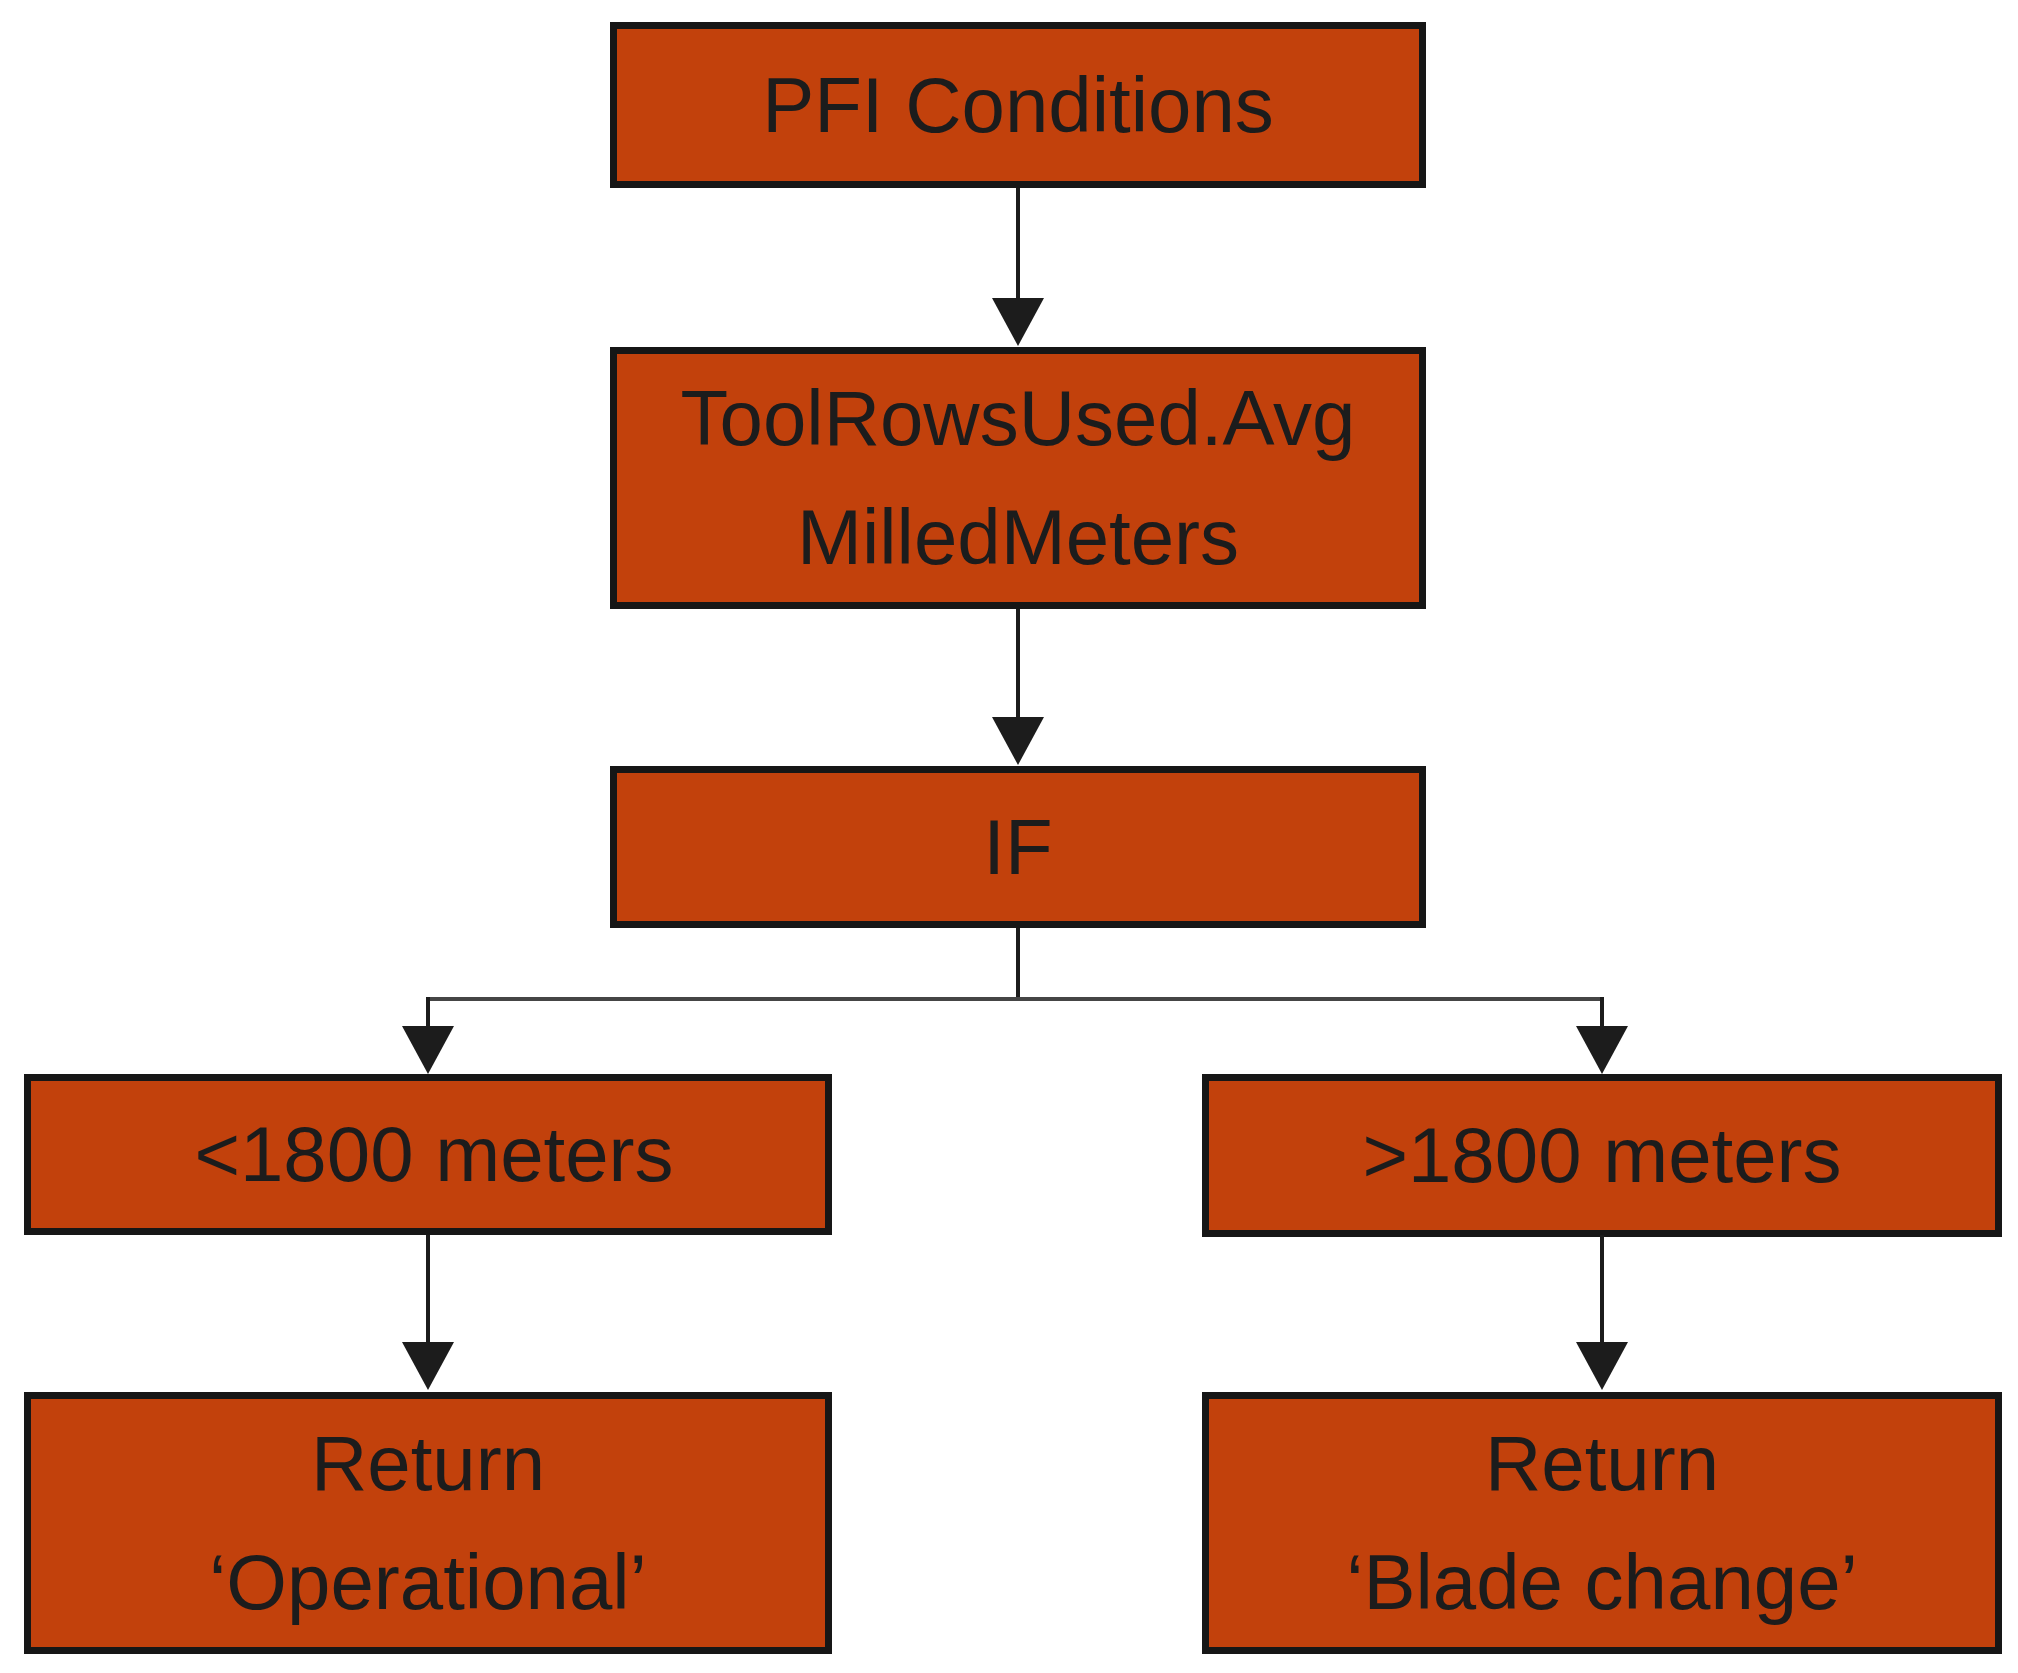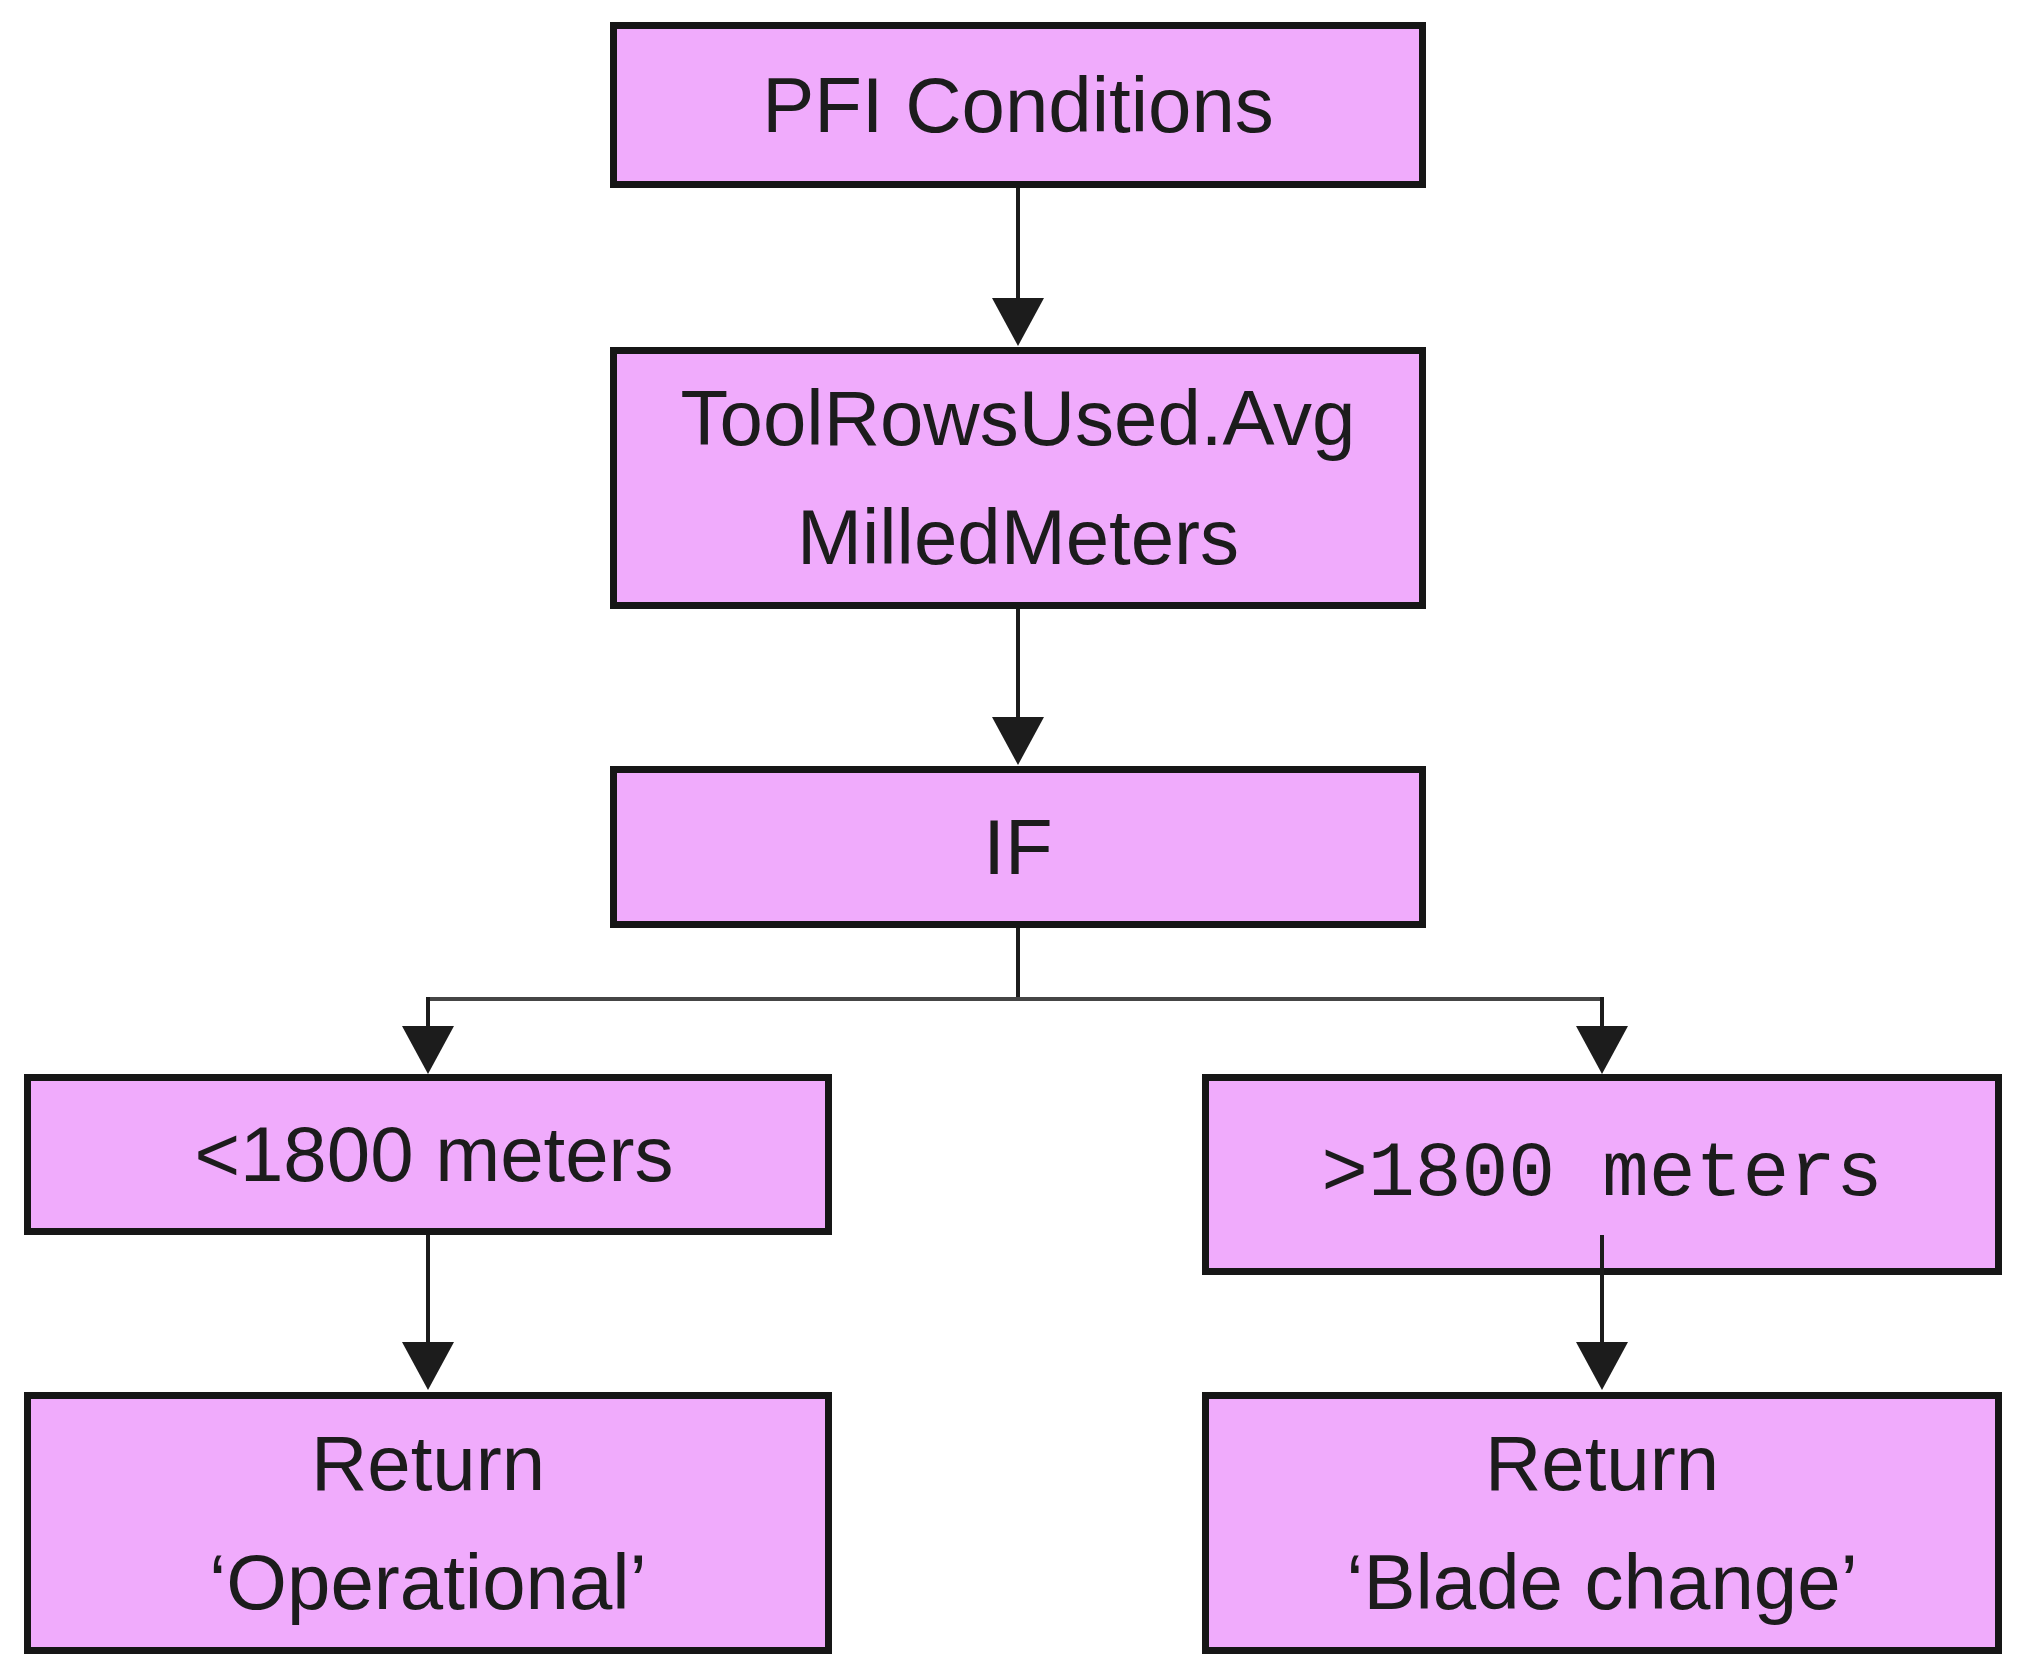--- a/index.html
+++ b/index.html
@@ -11,21 +11,21 @@
     position: relative;
     width: 2018px;
     height: 1673px;
     background: #ffffff;
     font-family: "Liberation Sans", sans-serif;
     overflow: hidden;
   }
   .node {
     position: absolute;
     box-sizing: border-box;
-    background: #f0abfc;
+    background: #c2410c;
     border: 7px solid #161616;
     color: #1c1c1c;
     font-size: 78px;
     line-height: 1.52;
     display: flex;
     align-items: center;
     justify-content: center;
     text-align: center;
     white-space: pre-line;
   }
@@ -45,21 +45,21 @@
     height: 0;
     border-left: 26px solid transparent;
     border-right: 26px solid transparent;
     border-top: 48px solid #1c1c1c;
   }
   
   #node-root          { left: 610px;  top: 22px;   width: 816px; height: 166px; }
   #node-metric        { left: 610px;  top: 347px;  width: 816px; height: 262px; }
   #node-if            { left: 610px;  top: 766px;  width: 816px; height: 162px; }
   #node-branch-left   { left: 24px;   top: 1074px; width: 808px; height: 161px; padding-left: 12px; }
-  #node-branch-right  { left: 1202px; top: 1074px; width: 800px; height: 201px; font-family: Liberation Mono, monospace; }
+  #node-branch-right  { left: 1202px; top: 1074px; width: 800px; height: 163px; }
   #node-result-left   { left: 24px;   top: 1392px; width: 808px; height: 262px; }
   #node-result-right  { left: 1202px; top: 1392px; width: 800px; height: 262px; }
 </style>
 </head>
 <body>
 
 <div class="canvas">
 
   <div class="node" id="node-root">PFI Conditions</div>
 

